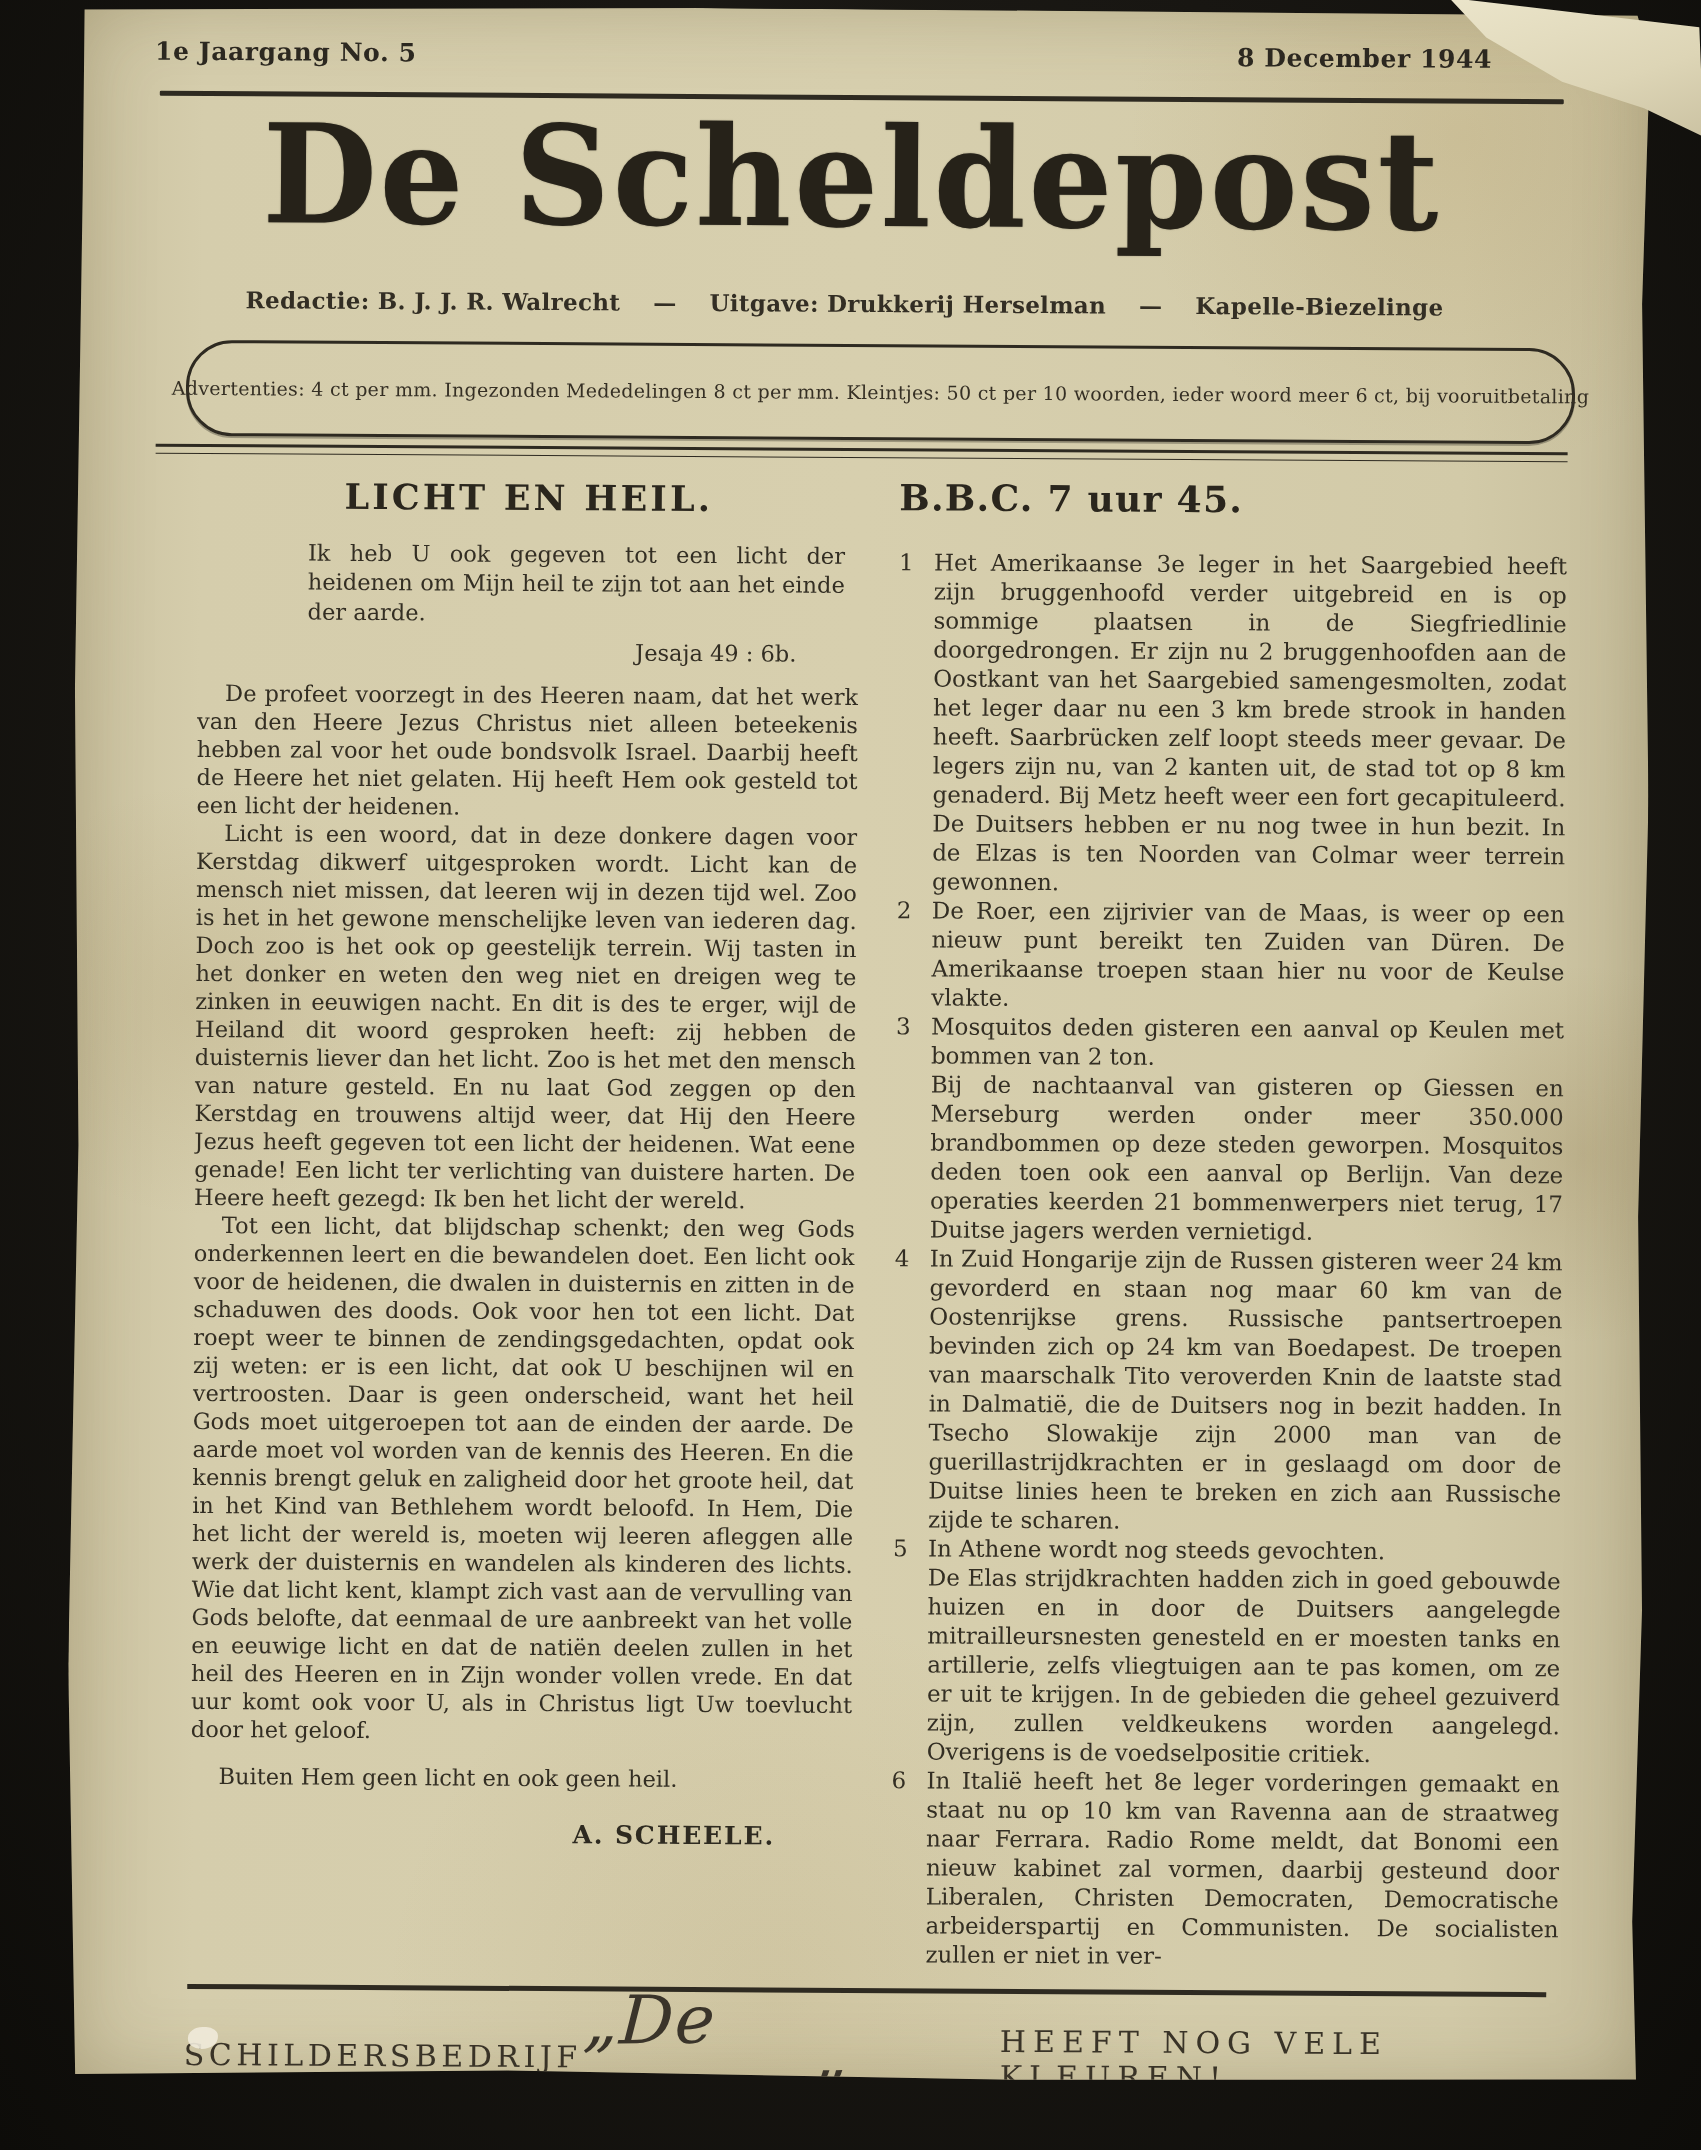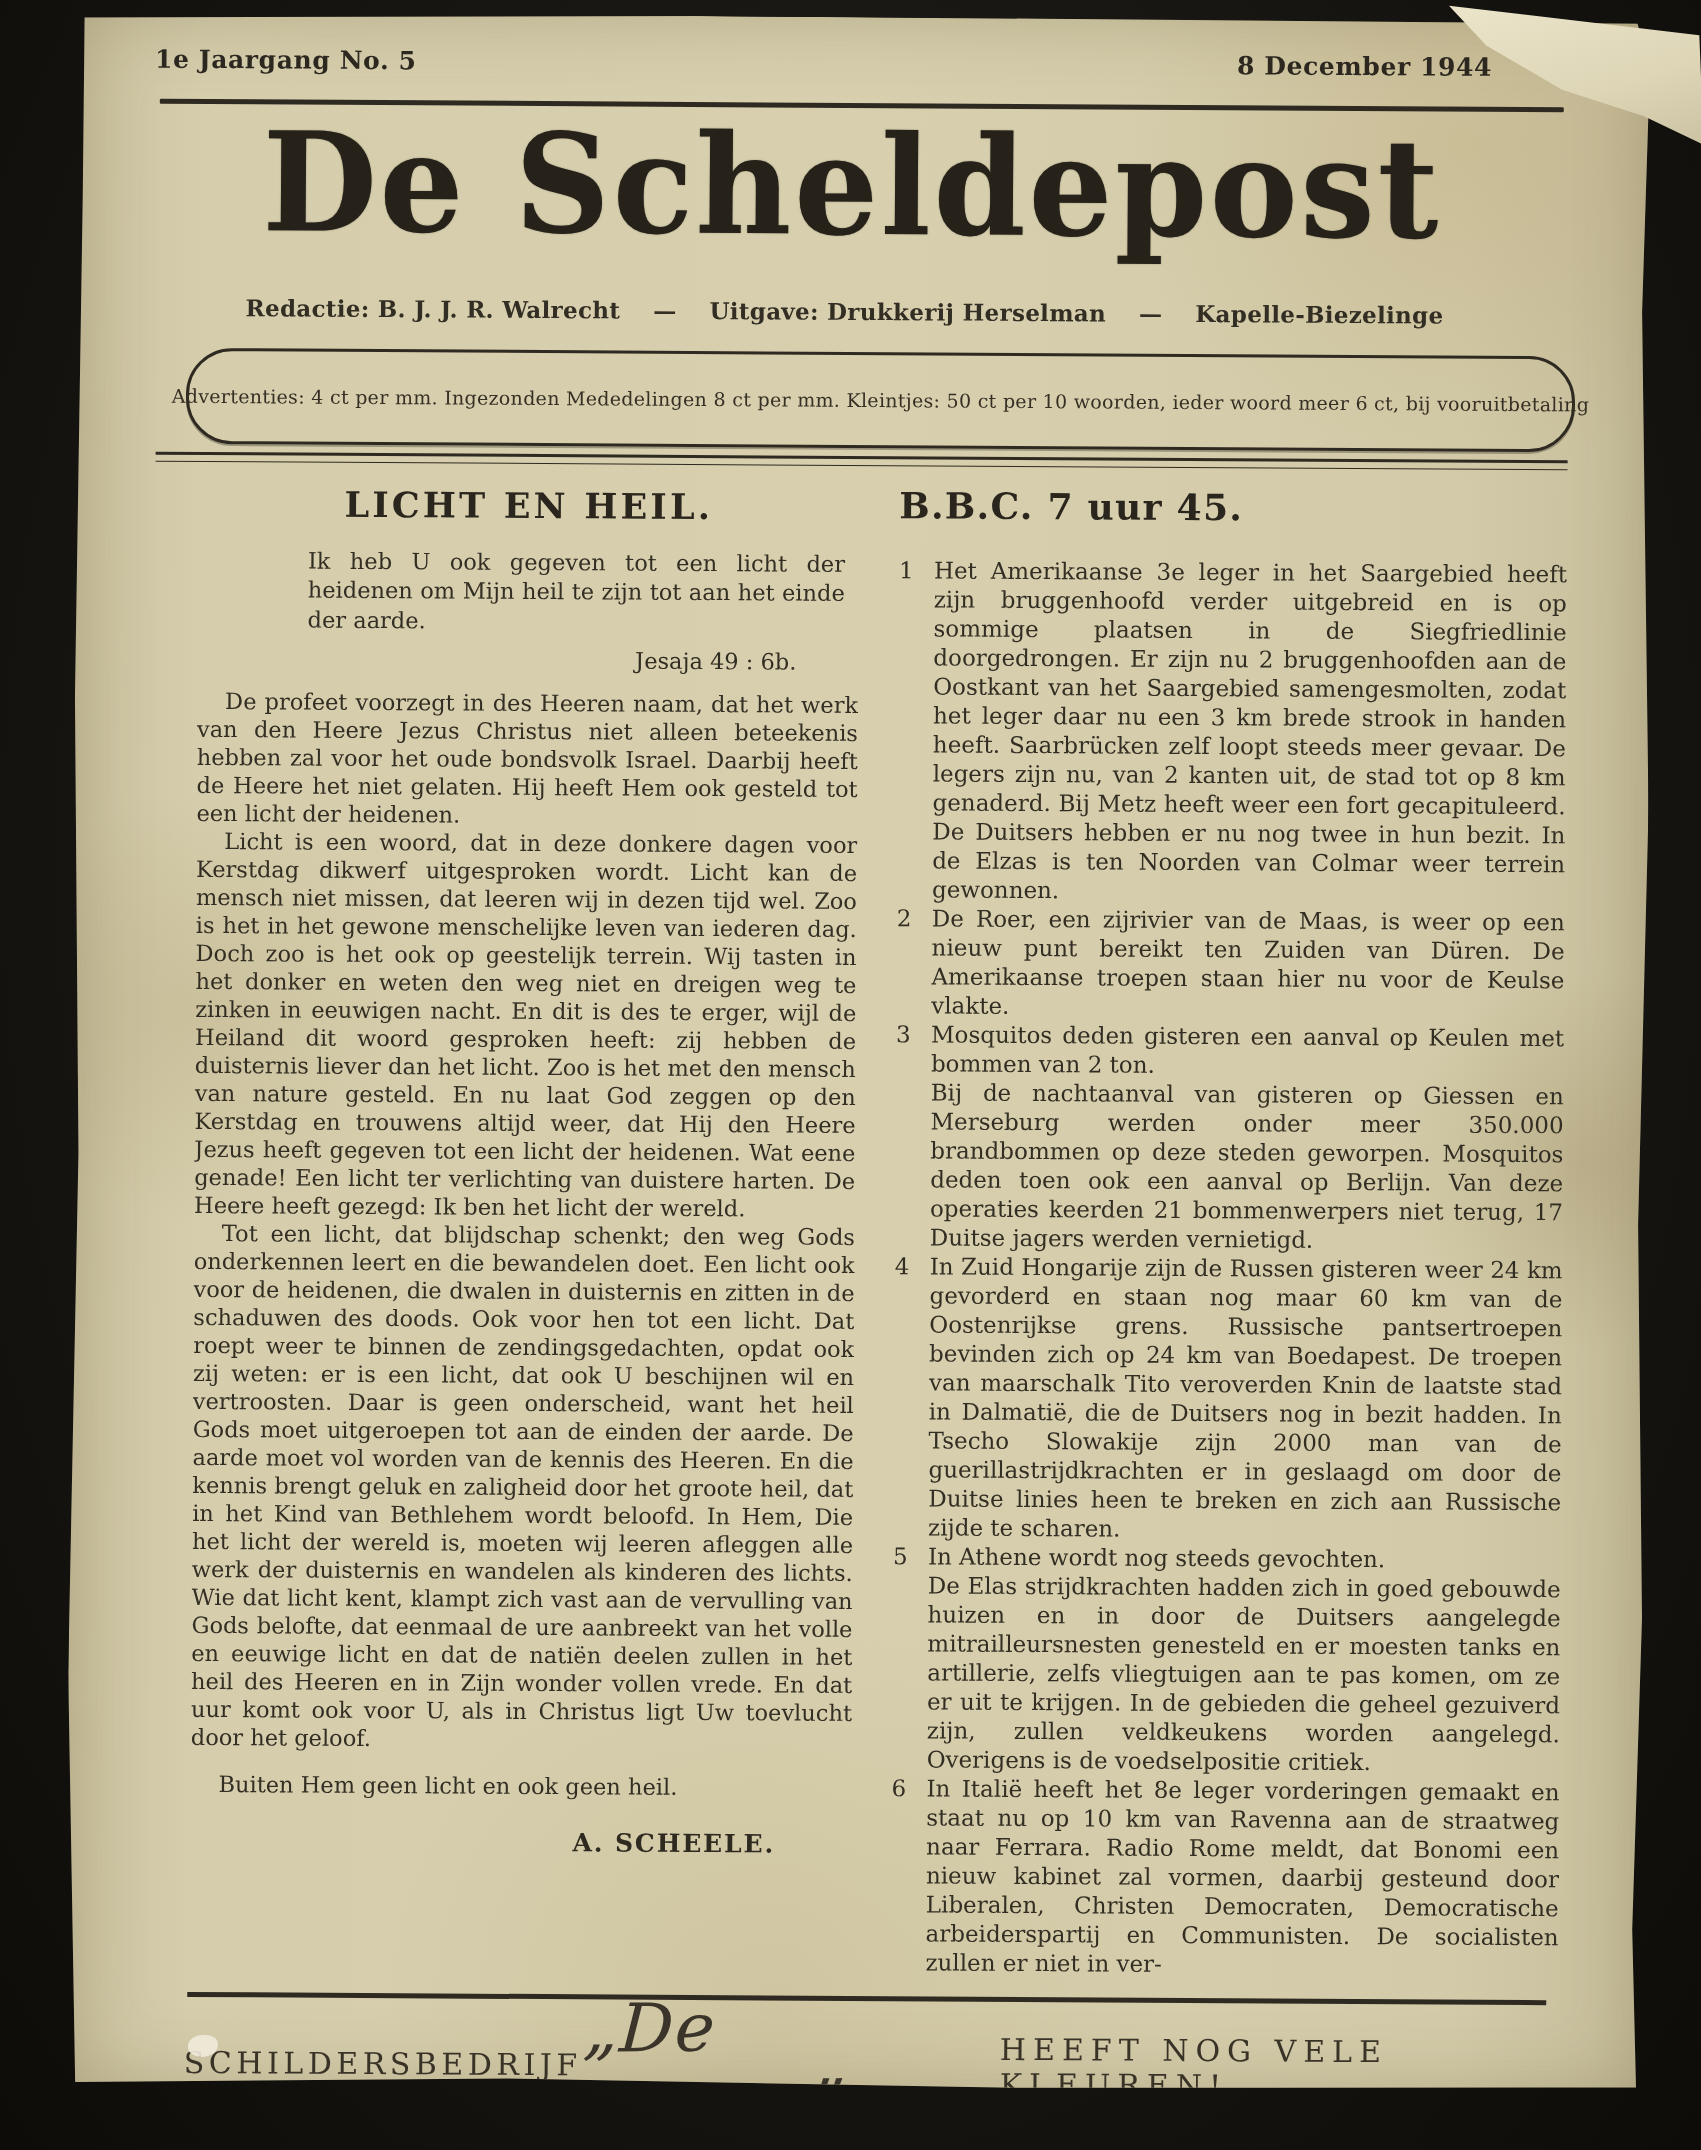--- a/index.html
+++ b/index.html
@@ -1,21 +1,21 @@
 <!DOCTYPE html>
 <html style="font-size:10.3px"><head>
 <meta charset="utf-8">
 <style>
   html,body{margin:0;padding:0;}
   body{
     width:1701px;height:2151px;position:relative;overflow:hidden;
     background:radial-gradient(ellipse at 50% 40%, #23211b 0%, #181612 55%, #0d0c09 100%);
     font-family:"DejaVu Serif","Liberation Serif",serif;
   }
-  .stage{position:absolute;inset:0;margin-top:8px;}
+  .stage{position:absolute;inset:0;}
   .torn-flap{
     position:absolute;right:-5.1px;top:-3.9px;width:276px;height:148px;z-index:3;
     background:linear-gradient(160deg,#ece6cc 0%,#ddd5b6 60%,#c9c0a0 100%);
     clip-path:polygon(6% 4%,97% 18%,100% 92%,78% 74%,48% 58%,20% 30%);
     transform:rotate(2deg);
   }
   .paper{
     position:absolute;left:72px;top:9px;width:1575px;height:2074px;z-index:2;
     background:
       radial-gradient(circle at 88% 6%, rgba(170,140,80,.20) 0, rgba(170,140,80,0) 14%),

